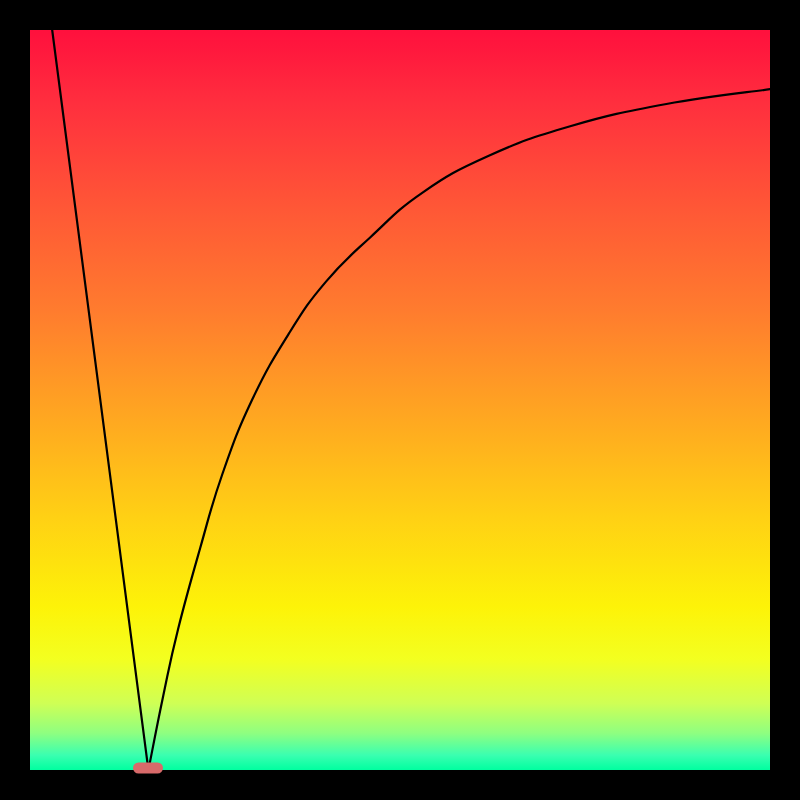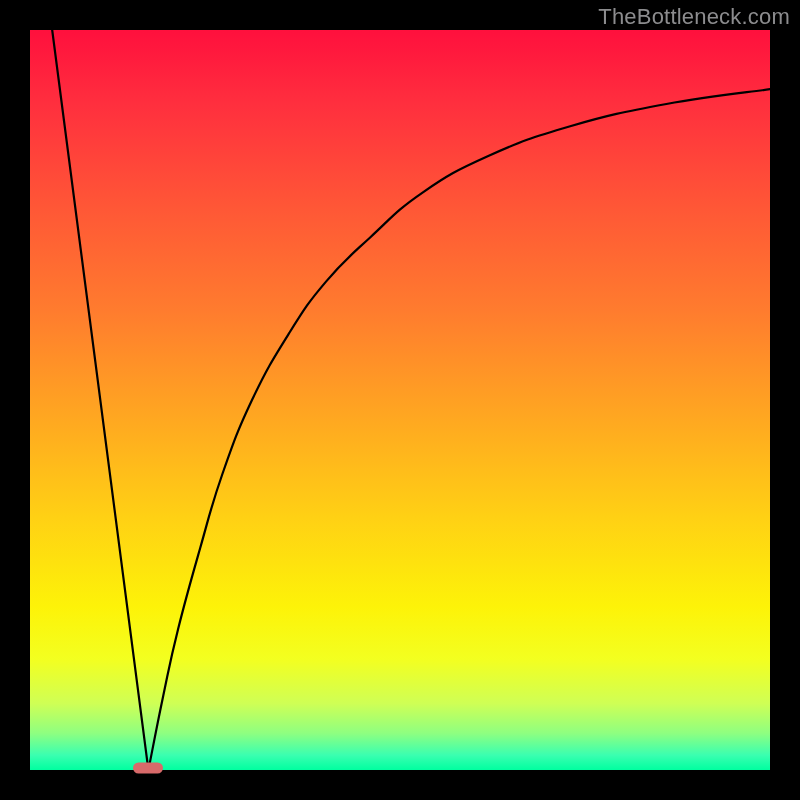--- a/index.html
+++ b/index.html
@@ -70,14 +70,13 @@
 </head>
 <body>
 
 <div class="frame">
   <div class="plot-area">
     <svg class="curve" viewBox="0 0 740 740" preserveAspectRatio="none">
       <path d="M 22.2 0 L 118.4 740 L 118.4 740 C 121.656 723.72, 126.68799999999999 696.932, 133.2 666 C 139.712 635.068, 139.85999999999999 631.96, 148 599.4 C 156.14000000000001 566.8399999999999, 160.43200000000002 552.188, 170.20000000000002 518 C 179.96800000000002 483.812, 181.00400000000002 476.56, 192.4 444 C 203.796 411.44, 207.348 400.932, 222 370 C 236.652 339.068, 242.72 329.44800000000004, 259 303.40000000000003 C 275.28 277.35200000000003, 278.092 272.76399999999995, 296 251.59999999999997 C 313.908 230.43599999999998, 319.23600000000005 226.73600000000005, 340.40000000000003 207.20000000000005 C 361.564 187.66400000000004, 366.15200000000004 180.70799999999994, 392.20000000000005 162.79999999999995 C 418.24800000000005 144.89199999999997, 426.24 140.45200000000006, 458.8 125.80000000000007 C 491.36 111.14800000000008, 501.12799999999993 107.59600000000006, 540.1999999999999 96.20000000000005 C 579.2719999999999 84.80400000000003, 592.444 82.14000000000003, 636.4 74 C 680.356 65.85999999999997, 717.208 62.455999999999946, 740 59.19999999999993" id="curvePath" fill="none" stroke="#000" stroke-width="2.2" stroke-linejoin="round" stroke-linecap="round"></path>
     </svg>
     <div class="marker" id="marker" style="left: 118.4px; top: 738px; background: rgb(216, 106, 106);"></div>
   </div>
-  <div class="watermark">TheBottleneck.com</div>
 </div>
 
 </body></html>

